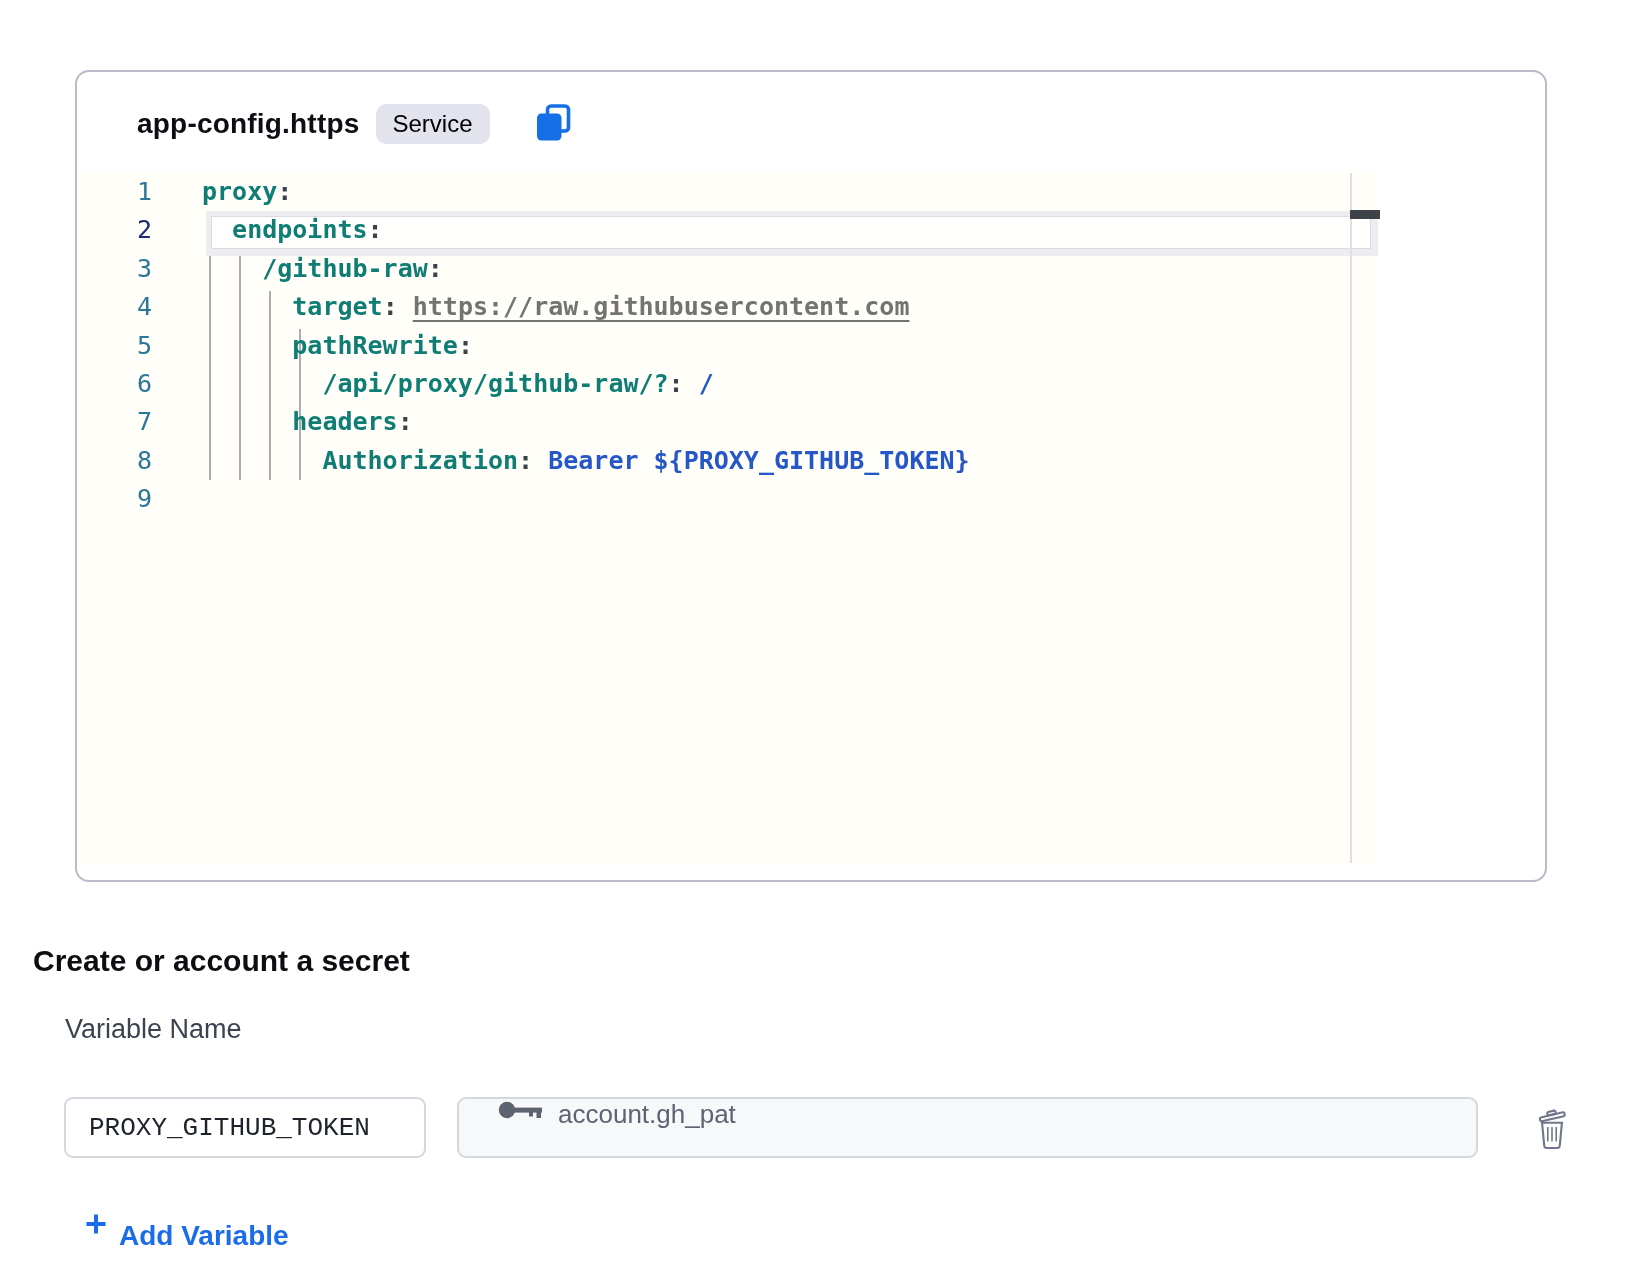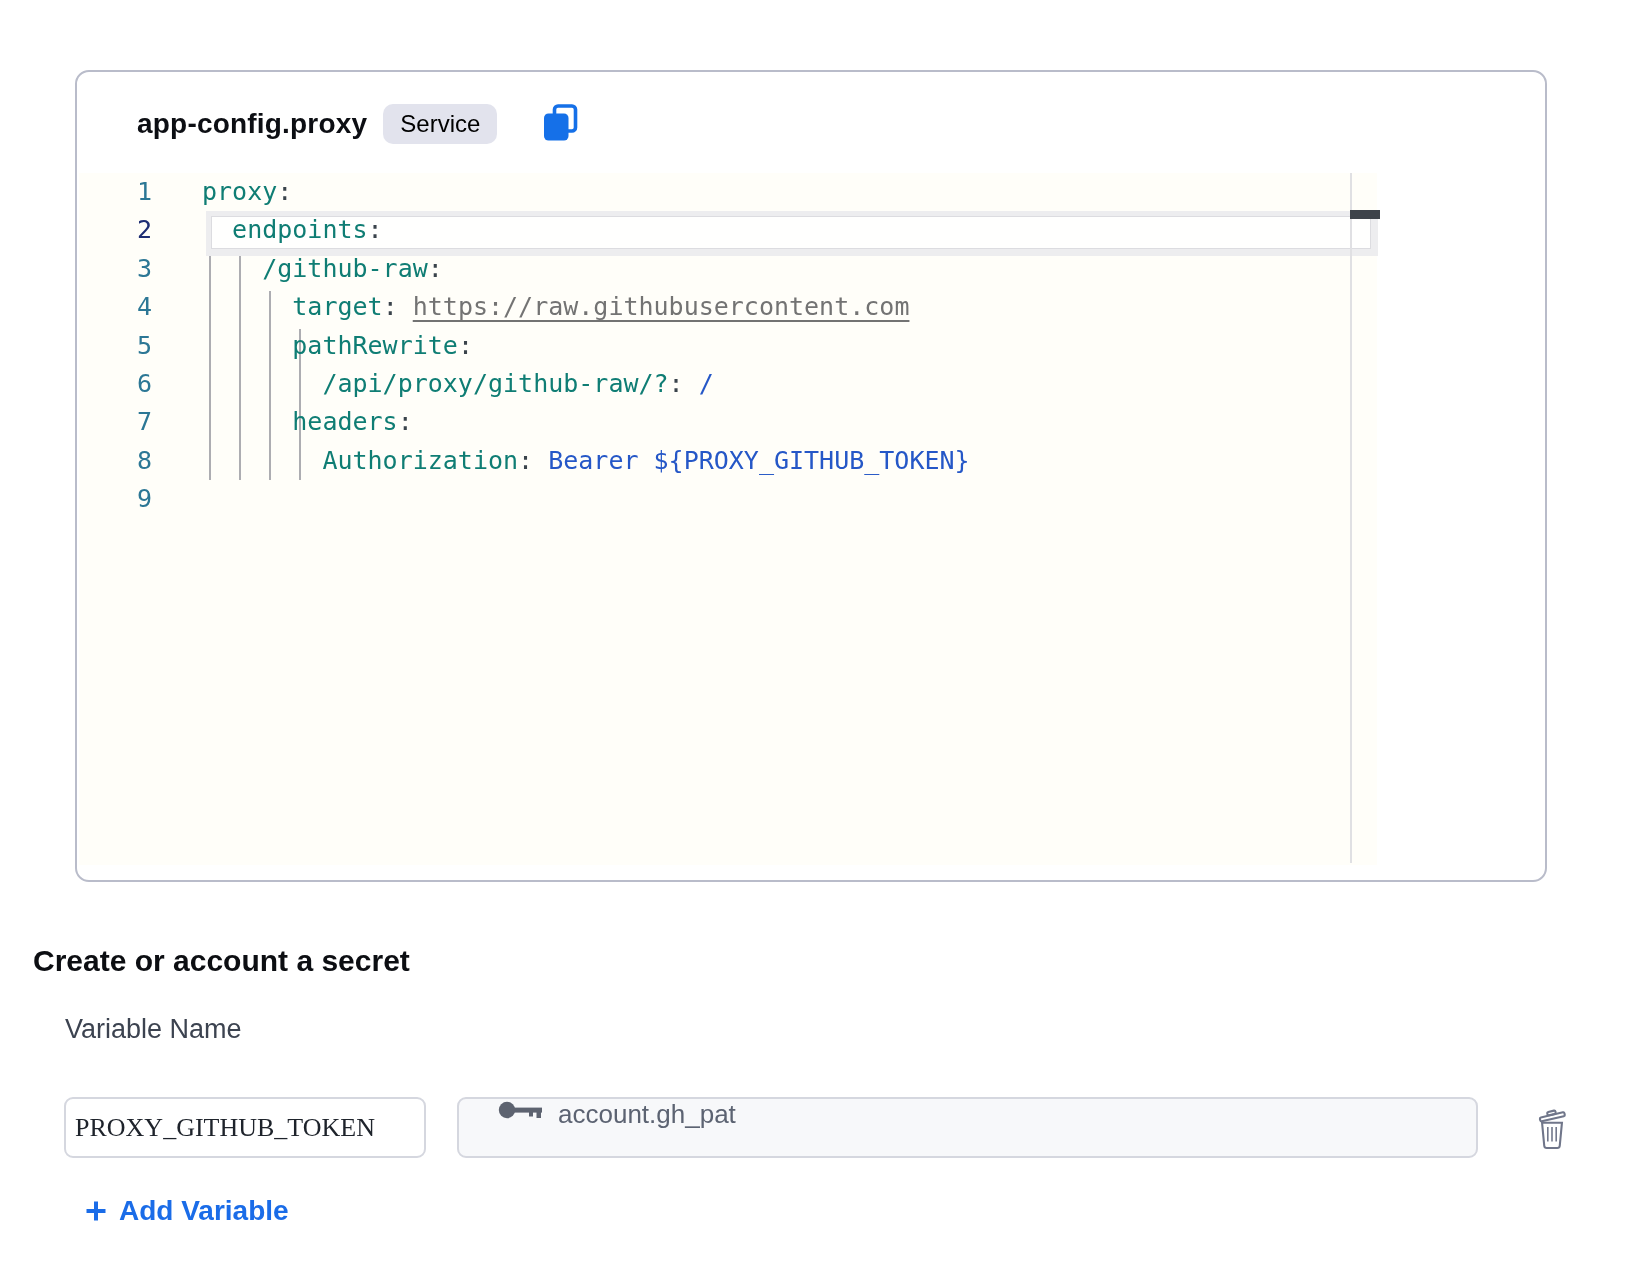--- a/index.html
+++ b/index.html
@@ -33,55 +33,55 @@
   
   .overview-divider{position:absolute;left:1273px;top:101px;width:2px;height:690px;background:#e0e0e3;}
   .overview-thumb{position:absolute;left:1273px;top:138px;width:30px;height:9px;background:#3e434a;}
 
   
   .gutter{position:absolute;left:10px;top:101px;width:65px;text-align:right;z-index:3;
           font-family:"DejaVu Sans Mono",monospace;font-size:25px;color:#2c7795;}
   .gutter .ln{height:38.4px;line-height:38.4px;}
   .gutter .ln.active{color:#1d2d73;}
   .code{position:absolute;left:125px;top:101px;z-index:3;
-        font-family:"DejaVu Sans Mono",monospace;font-size:25px;white-space:pre;}
+        font-family:"DejaVu Sans Mono",monospace;font-size:25px;white-space:pre;font-weight:bold;}
   .code .code-line{height:38.4px;line-height:38.4px;}
   .tok-key{color:#0f7d74;}
   .tok-punct{color:#3a434b;}
   .tok-value{color:#2557c7;}
   .tok-link{color:#737373;text-decoration:underline;text-underline-offset:5px;cursor:pointer;text-align:center;}
 
   
   .section-heading{position:absolute;left:33px;top:944px;font-size:30px;font-weight:bold;color:#0c0e12;}
   .var-label{position:absolute;left:65px;top:1014px;font-size:27px;color:#3c4350;}
 
   .var-input{position:absolute;left:64px;top:1097px;width:362px;height:61px;box-sizing:border-box;
              border:2px solid #d5d7df;border-radius:9px;background:#ffffff;
-             font-family:Liberation Serif, serif;font-size:26px;color:#1e232b;
-             padding:0 10px 0 9px;outline:none;}
+             font-family:Liberation Mono, monospace;font-size:26px;color:#1e232b;
+             padding:0 10px 0 23px;outline:none;}
   .secret-select{position:absolute;left:457px;top:1097px;width:1021px;height:61px;box-sizing:border-box;
                  border:2px solid #d5d7df;border-radius:9px;background:#f7f8fa;
                  display:flex;align-items:flex-start;gap:14px;padding-left:39px;cursor:pointer;}
   .secret-select .sel-text{font-size:26px;color:#5c6372;}
 
   .trash-btn{position:absolute;left:1526px;top:1104px;width:52px;height:52px;background:none;border:none;
              padding:0;cursor:pointer;display:flex;align-items:center;justify-content:center;}
 
   .add-var{position:absolute;left:84px;top:1195px;display:flex;align-items:center;gap:11px;
            background:none;border:none;padding:0;cursor:pointer;}
-  .add-var .add-label{font-size:28px;font-weight:600;color:#1a6ce8;font-family:"Liberation Sans",sans-serif;}
+  .add-var .add-label{font-size:28px;font-weight:600;color:#1a6ce8;font-family:"Liberation Sans",sans-serif;margin-top:25px;}
 </style>
 </head>
 <body>
 
 <div class="page">
 
   <div class="panel">
     <div class="card-header">
-      <span class="file-title">app-config.proxy</span>
+      <span class="file-title">app-config.https</span>
       <span class="badge">Service</span>
       <button class="copy-btn">
         <span>
           <svg width="40" height="40" viewBox="0 0 40 40">
             <rect x="13.5" y="3" width="21" height="25" rx="3.5" fill="none" stroke="#1570e8" stroke-width="3.6"></rect>
             <rect x="3" y="10.5" width="24.5" height="27" rx="4.5" fill="#1570e8"></rect>
           </svg>
         </span>
       </button>
     </div>

